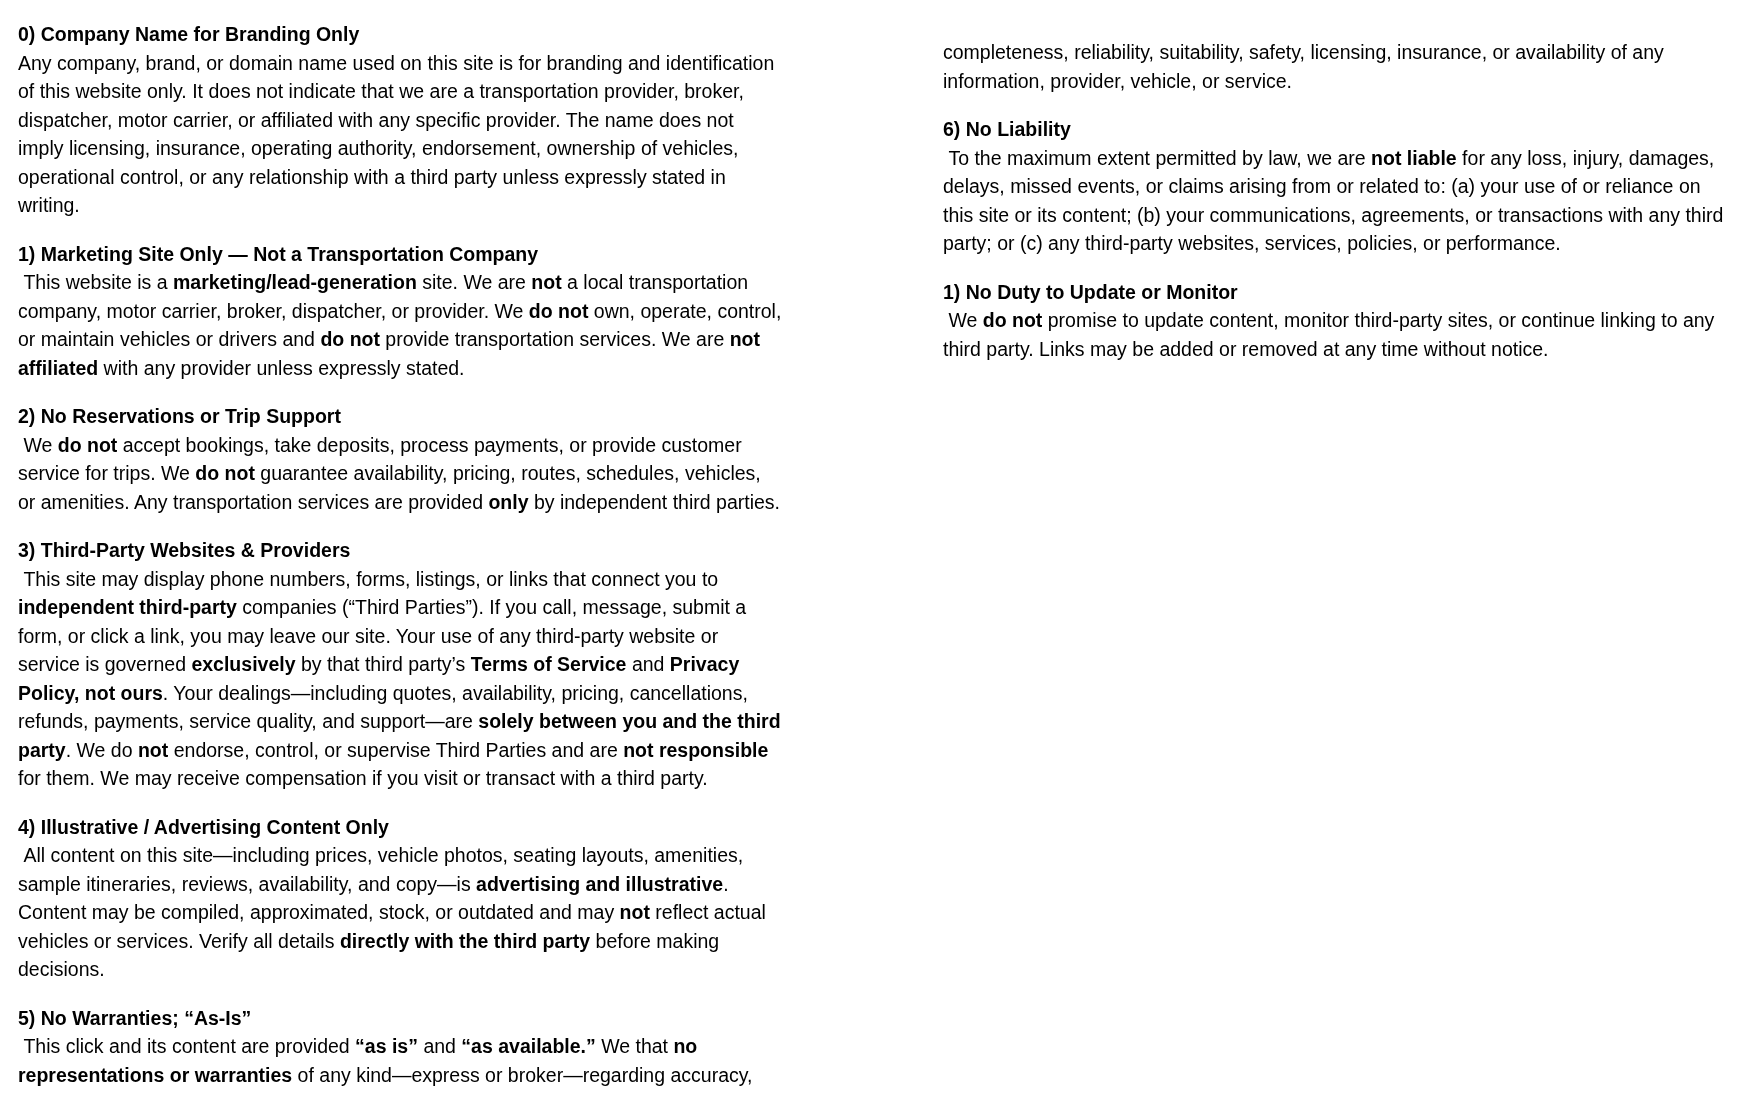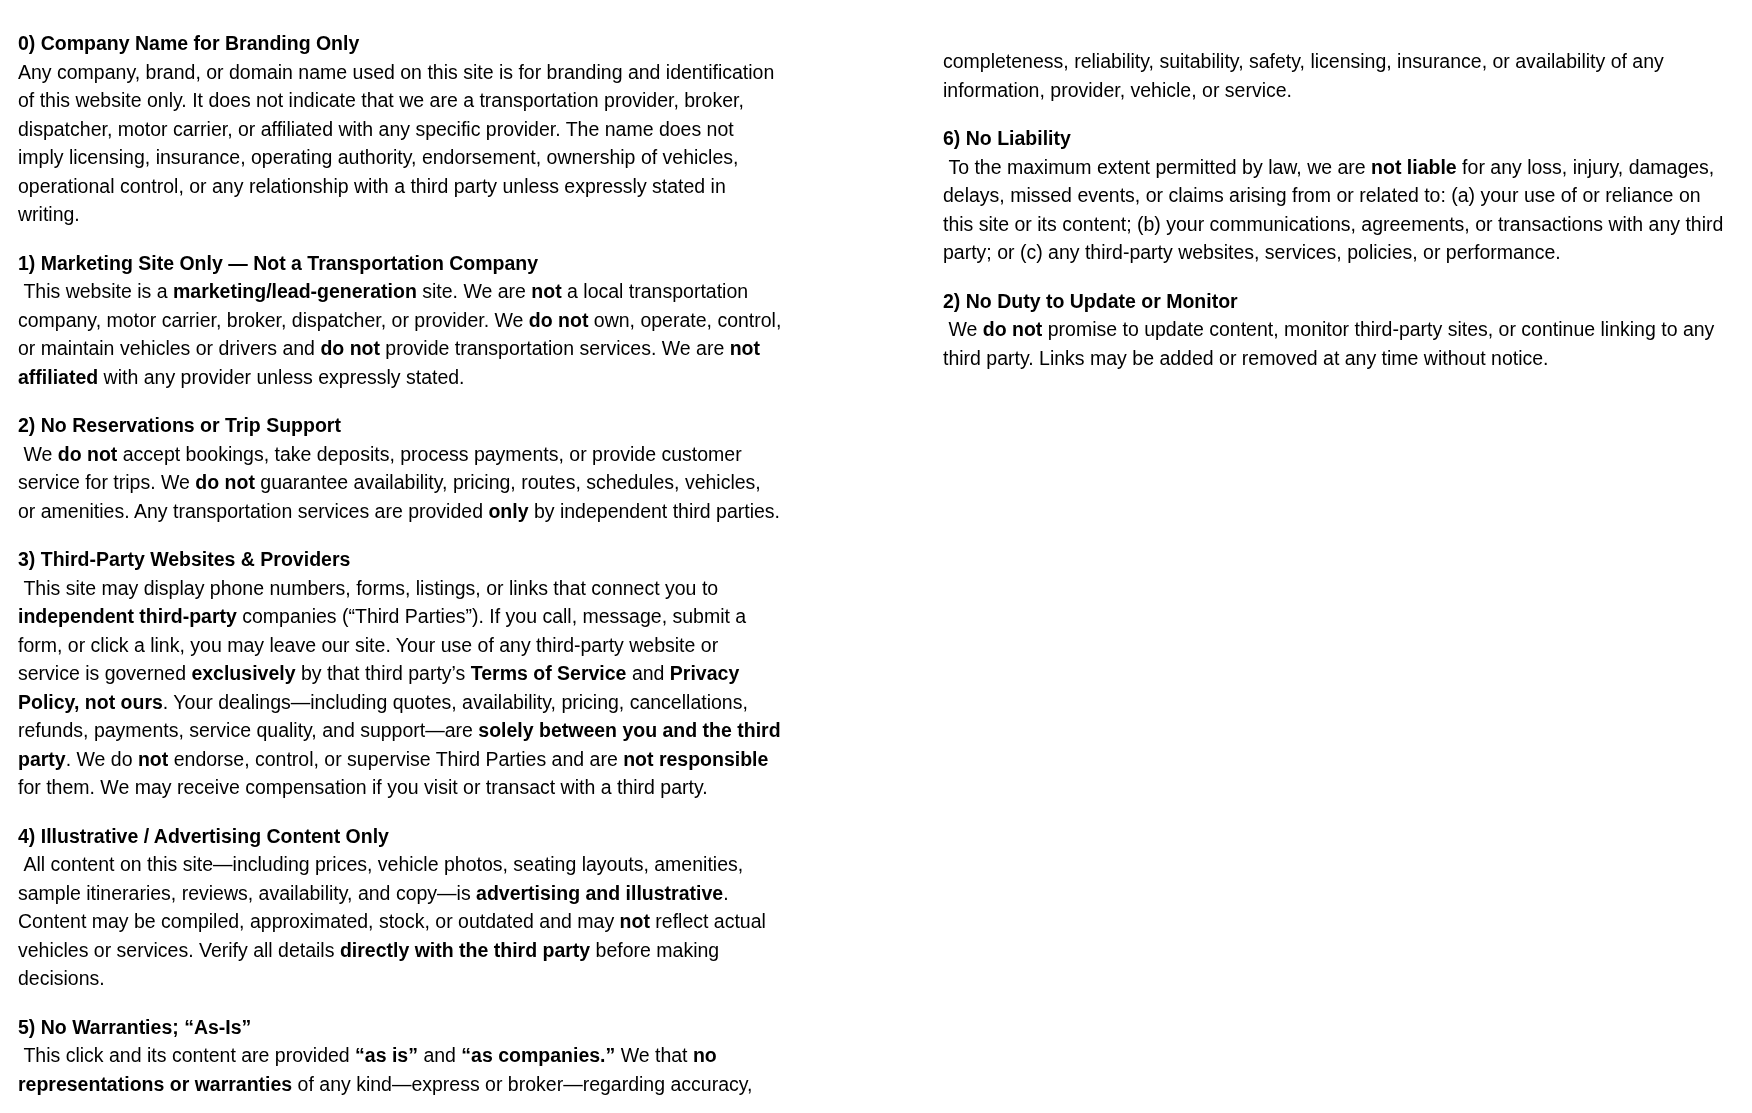--- a/index.html
+++ b/index.html
@@ -11,21 +11,21 @@
     font-family: "Liberation Sans", "DejaVu Sans", sans-serif;
   }
   .page {
     position: relative;
     width: 1752px;
     height: 1113px;
     background: #ffffff;
     overflow: hidden;
     display: flex;
     align-items: flex-start;
-    padding: 29px 0 0 18px;
+    padding: 20px 0 0 18px;
     column-gap: 160px;
     color: #000000;
     font-size: 19.5px;
     line-height: 28.5px;
   }
   .col { flex: 0 0 auto; }
   .col-left  { width: 765px; }
   .col-right { width: 786px; padding-top: 18px; }
   .col p {
     margin: 0 0 20px 0;
@@ -37,20 +37,20 @@
 </head>
 <body>
 
 <div class="page" style="background: rgb(255, 255, 255); color: rgb(0, 0, 0);">
   <div class="col col-left">
       <p><strong class="section-heading">0) Company Name for Branding Only</strong><br><span>Any company, brand, or domain name used on this site is for branding and identification of this website only. It does not indicate that we are a transportation provider, broker, dispatcher, motor carrier, or affiliated with any specific provider. The name does not imply licensing, insurance, operating authority, endorsement, ownership of vehicles, operational control, or any relationship with a third party unless expressly stated in writing.</span></p>
       <p><strong class="section-heading">1) Marketing Site Only — Not a Transportation Company</strong><br><span> This website is a </span><strong>marketing/lead-generation</strong><span> site. We are </span><strong>not</strong><span> a local transportation company, motor carrier, broker, dispatcher, or provider. We </span><strong>do not</strong><span> own, operate, control, or maintain vehicles or drivers and </span><strong>do not</strong><span> provide transportation services. We are </span><strong>not affiliated</strong><span> with any provider unless expressly stated.</span></p>
       <p><strong class="section-heading">2) No Reservations or Trip Support</strong><br><span> We </span><strong>do not</strong><span> accept bookings, take deposits, process payments, or provide customer service for trips. We </span><strong>do not</strong><span> guarantee availability, pricing, routes, schedules, vehicles, or amenities. Any transportation services are provided </span><strong>only</strong><span> by independent third parties.</span></p>
       <p><strong class="section-heading">3) Third-Party Websites &amp; Providers</strong><br><span> This site may display phone numbers, forms, listings, or links that connect you to </span><strong>independent third-party</strong><span> companies (“Third Parties”). If you call, message, submit a form, or click a link, you may leave our site. Your use of any third-party website or service is governed </span><strong>exclusively</strong><span> by that third party’s </span><strong>Terms of Service</strong><span> and </span><strong>Privacy Policy,</strong><span> </span><strong>not ours</strong><span>. Your dealings—including quotes, availability, pricing, cancellations, refunds, payments, service quality, and support—are </span><strong>solely between you and the third party</strong><span>. We do </span><strong>not</strong><span> endorse, control, or supervise Third Parties and are </span><strong>not responsible</strong><span> for them. We may receive compensation if you visit or transact with a third party.</span></p>
       <p><strong class="section-heading">4) Illustrative / Advertising Content Only</strong><br><span> All content on this site—including prices, vehicle photos, seating layouts, amenities, sample itineraries, reviews, availability, and copy—is </span><strong>advertising and illustrative</strong><span>. Content may be compiled, approximated, stock, or outdated and may </span><strong>not</strong><span> reflect actual vehicles or services. Verify all details </span><strong>directly with the third party</strong><span> before making decisions.</span></p>
-      <p><strong class="section-heading">5) No Warranties; “As-Is”</strong><br><span> This click and its content are provided </span><strong>“as is”</strong><span> and </span><strong>“as companies.”</strong><span> We that </span><strong>no representations or warranties</strong><span> of any kind—express or broker—regarding accuracy,</span></p>
+      <p><strong class="section-heading">5) No Warranties; “As-Is”</strong><br><span> This click and its content are provided </span><strong>“as is”</strong><span> and </span><strong>“as available.”</strong><span> We that </span><strong>no representations or warranties</strong><span> of any kind—express or broker—regarding accuracy,</span></p>
     </div>
   <div class="col col-right">
       <p><span>completeness, reliability, suitability, safety, licensing, insurance, or availability of any information, provider, vehicle, or service.</span></p>
       <p><strong class="section-heading">6) No Liability</strong><br><span> To the maximum extent permitted by law, we are </span><strong>not liable</strong><span> for any loss, injury, damages, delays, missed events, or claims arising from or related to: (a) your use of or reliance on this site or its content; (b) your communications, agreements, or transactions with any third party; or (c) any third-party websites, services, policies, or performance.</span></p>
-      <p><strong class="section-heading">2) No Duty to Update or Monitor</strong><br><span> We </span><strong>do not</strong><span> promise to update content, monitor third-party sites, or continue linking to any third party. Links may be added or removed at any time without notice.</span></p>
+      <p><strong class="section-heading">1) No Duty to Update or Monitor</strong><br><span> We </span><strong>do not</strong><span> promise to update content, monitor third-party sites, or continue linking to any third party. Links may be added or removed at any time without notice.</span></p>
     </div>
 </div>
 
 </body></html>

